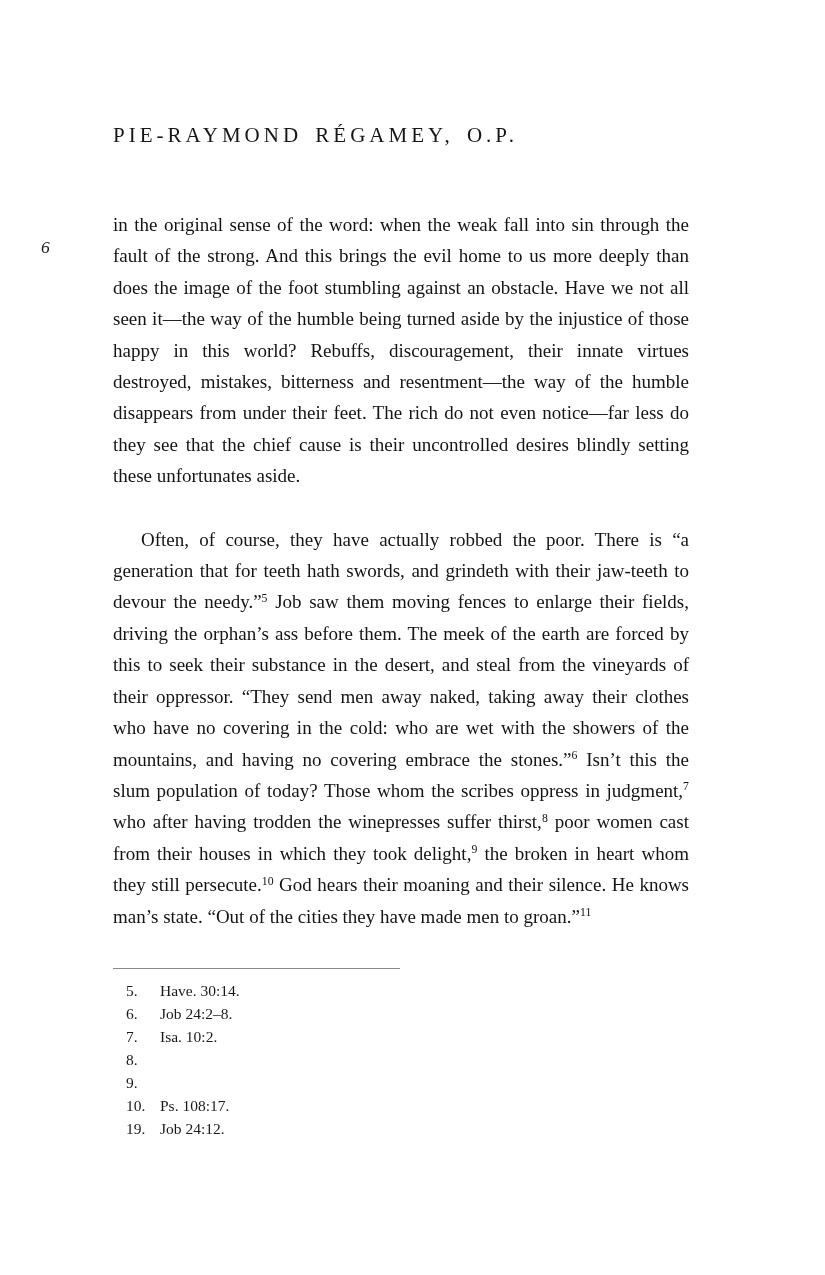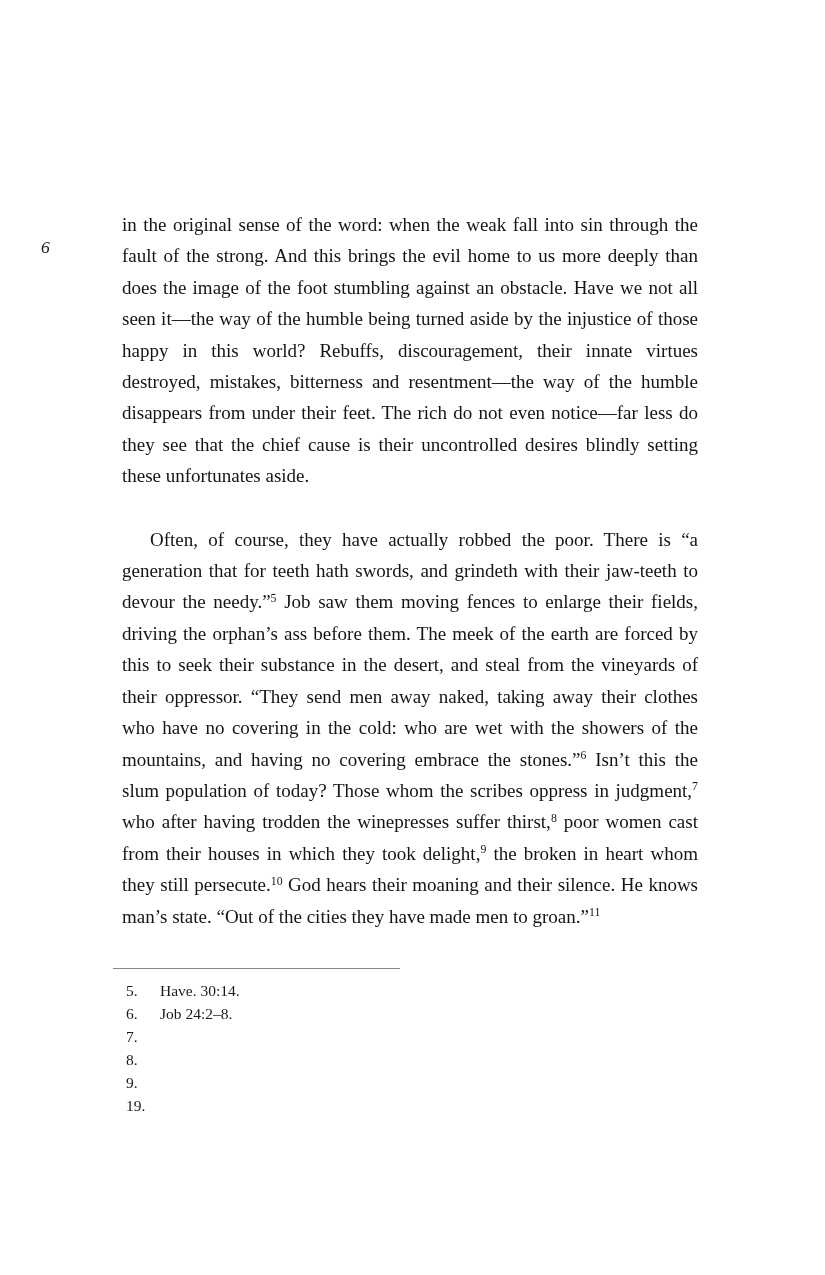--- a/index.html
+++ b/index.html
@@ -31,21 +31,21 @@
   .margin-page-number {
     position: absolute;
     left: 41px;
     top: 237px;
     font-size: 17.5px;
     font-style: italic;
     color: #1a1a1a;
   }
   .body-text {
     position: absolute;
-    left: 122px;
+    left: 113px;
     top: 209px;
     width: 576px;
     font-size: 19px;
     line-height: 31.4px;
     text-align: justify;
     text-align-last: left;
   }
   .body-text p.para {
     margin: 0;
   }
@@ -87,20 +87,21 @@
   }
   .footnote-ref {
     flex: 1 1 auto;
   }
 </style>
 </head>
 <body>
 
 <div class="page">
 
+  <div class="running-header">Pie-Raymond Régamey, O.P.</div>
 
   <div class="margin-page-number">6</div>
 
   <div class="body-text">
       <p class="para">in the original sense of the word: when the weak fall into sin through the fault of the strong. And this brings the evil home to us more deeply than does the image of the foot stumbling against an obstacle. Have we not all seen it—the way of the humble being turned aside by the injustice of those happy in this world? Rebuffs, discouragement, their innate virtues destroyed, mistakes, bitterness and resentment—the way of the humble disappears from under their feet. The rich do not even notice—far less do they see that the chief cause is their uncontrolled desires blindly setting these unfortunates aside.</p>
       <p class="para indent">Often, of course, they have actually robbed the poor. There is “a generation that for teeth hath swords, and grindeth with their jaw-teeth to devour the needy.”<sup>5</sup> Job saw them moving fences to enlarge their fields, driving the orphan’s ass before them. The meek of the earth are forced by this to seek their substance in the desert, and steal from the vineyards of their oppressor. “They send men away naked, taking away their clothes who have no covering in the cold: who are wet with the showers of the mountains, and having no covering embrace the stones.”<sup>6</sup> Isn’t this the slum population of today? Those whom the scribes oppress in judgment,<sup>7</sup> who after having trodden the winepresses suffer thirst,<sup>8</sup> poor women cast from their houses in which they took delight,<sup>9</sup> the broken in heart whom they still persecute.<sup>10</sup> God hears their moaning and their silence. He knows man’s state. “Out of the cities they have made men to groan.”<sup>11</sup></p>
     </div>
 
   <div class="footnotes">
     <div class="footnote-rule"></div>
@@ -108,26 +109,32 @@
         <div class="footnote-row">
           <span class="footnote-num">5.</span>
           <span class="footnote-ref">Have. 30:14.</span>
         </div>
         <div class="footnote-row">
           <span class="footnote-num">6.</span>
           <span class="footnote-ref">Job 24:2–8.</span>
         </div>
         <div class="footnote-row">
           <span class="footnote-num">7.</span>
+          <span class="footnote-ref">Isa. 10:2.</span>
         </div>
         <div class="footnote-row">
           <span class="footnote-num">8.</span>
         </div>
         <div class="footnote-row">
           <span class="footnote-num">9.</span>
         </div>
         <div class="footnote-row">
+          <span class="footnote-num">10.</span>
+          <span class="footnote-ref">Ps. 108:17.</span>
+        </div>
+        <div class="footnote-row">
           <span class="footnote-num">19.</span>
+          <span class="footnote-ref">Job 24:12.</span>
         </div>
       </div>
   </div>
 
 </div>
 
 </body></html>

